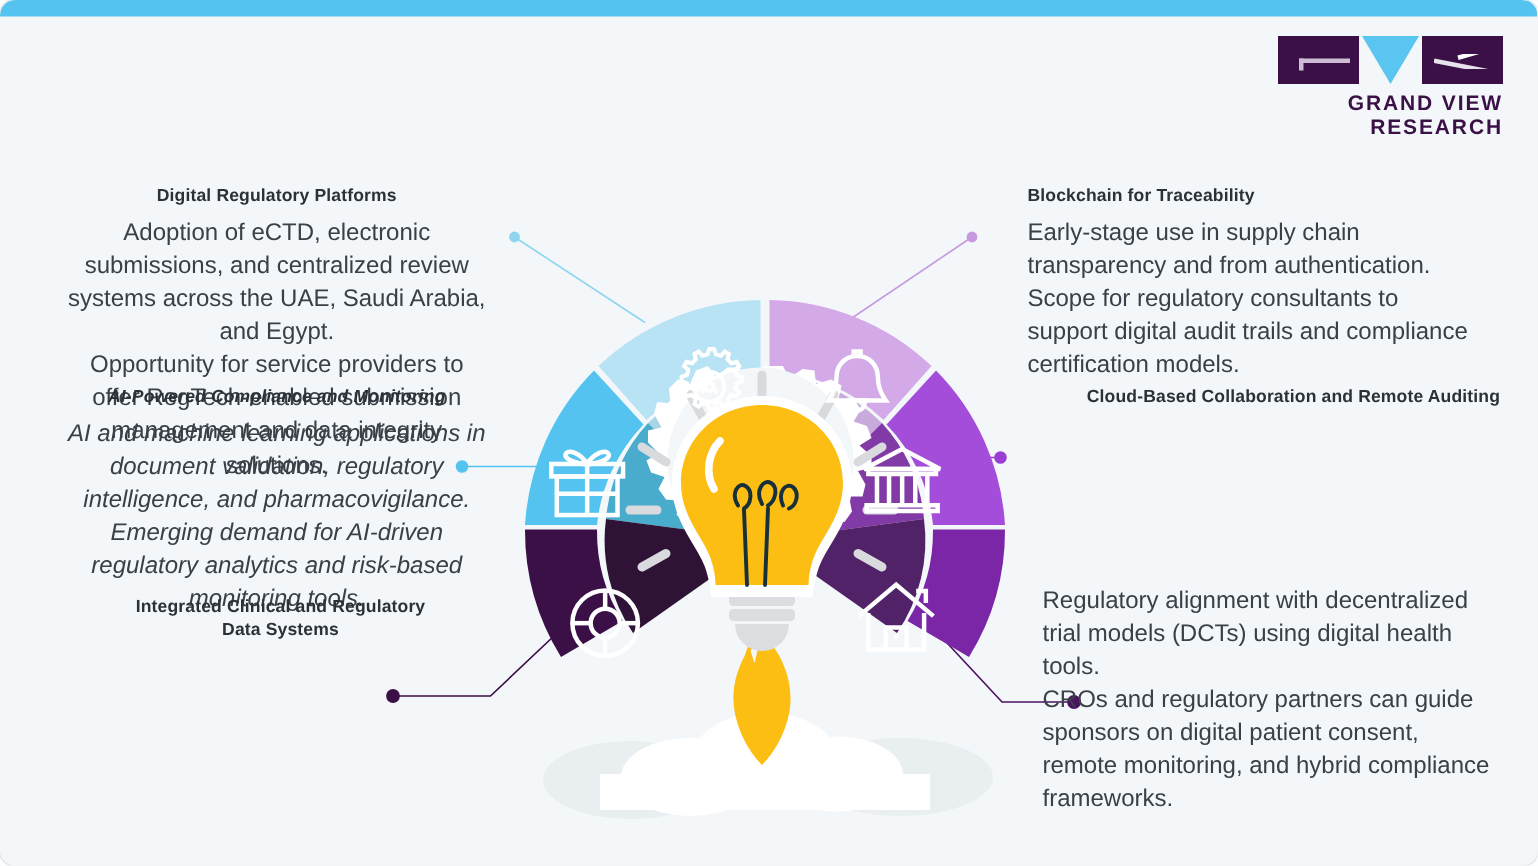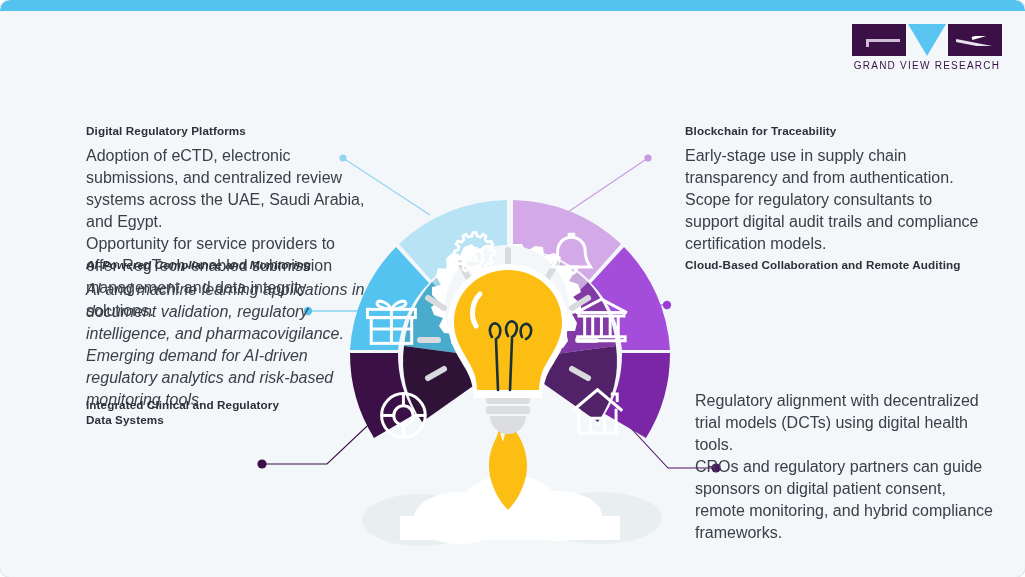--- a/index.html
+++ b/index.html
@@ -21,33 +21,33 @@
   .lg-tri{position:absolute;left:56px;top:0;width:0;height:0;
           border-left:19px solid transparent;border-right:19px solid transparent;
           border-top:32px solid #5bc5f2;}
   .g-bar{position:absolute;left:14px;top:15px;width:34px;height:3px;background:#cdbcd4;}
   .g-stub{position:absolute;left:14px;top:15px;width:3px;height:8px;background:#cdbcd4;}
   .r-leg{position:absolute;left:8px;top:12px;width:38px;height:10px;overflow:hidden;}
   .r-leg:before{content:"";position:absolute;left:0;top:3px;width:40px;height:3px;background:#e8e2ec;
                 transform:rotate(11deg);transform-origin:left center;}
   .r-leg:after{content:"";position:absolute;left:16px;top:1px;width:24px;height:3px;background:#ffffff;
                transform:rotate(-16deg);transform-origin:left center;}
-  #logo-text{position:absolute;left:0;top:36px;width:150px;text-align:center;
-             font-size:10px;font-weight:normal;letter-spacing:1.25px;color:#3b1046;}
+  #logo-text{position:absolute;left:0;top:36px;width:150px;text-align:right;
+             font-size:14px;font-weight:bold;letter-spacing:1.25px;color:#3b1046;}
   
   .block{position:absolute;}
   .block h3{margin:0 0 6px 0;font-size:11.7px;font-weight:bold;color:#2c3138;letter-spacing:.1px;line-height:1.28;}
   .block p{margin:0;font-size:16px;color:#3a4047;line-height:1.38;}
-  .left-block{text-align:left;margin-left:44px;}
+  .left-block{text-align:center;}
   .right-block{text-align:left;margin-left:11px;}
   #b1{left:42px;top:124px;width:285px;}
   #b2{left:42px;top:258px;width:285px;font-style:italic;}
   #b3{left:42px;top:398px;width:290px;}
   #b4{left:674px;top:124px;width:300px;}
-  #b5{left:674px;top:258px;width:315px;}
+  #b5{left:674px;top:258px;width:315px;text-align:right;}
   #b6{left:684px;top:390px;width:300px;}
   
   #svg-connect{position:absolute;left:0;top:0;width:1025px;height:577px;}
   
   #center{position:absolute;left:300px;top:160px;width:420px;height:400px;}
   #wheel{position:absolute;left:0;top:0;width:420px;height:400px;}
 </style>
 </head>
 <body>
 

